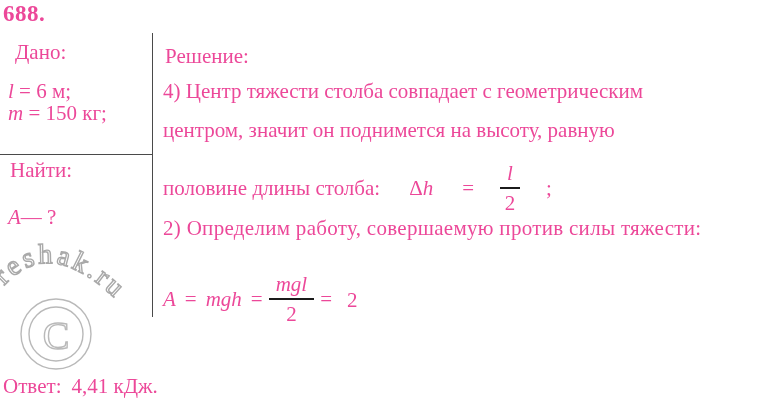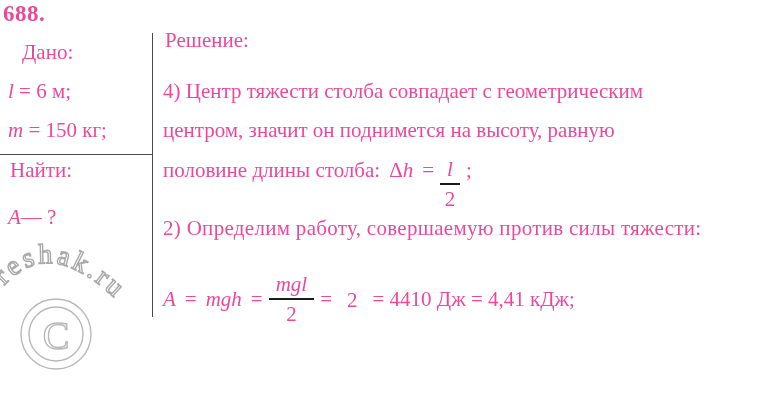--- a/index.html
+++ b/index.html
@@ -15,39 +15,39 @@
   .problem-number {
     position:absolute; left:3px; top:1px;
     font-size:23px; font-weight:bold; letter-spacing:0.5px;
   }
   .copyright {
     position:absolute; right:7px; top:2px;
     font-size:21px;
   }
   
   .left-col { position:absolute; left:8px; top:0; width:144px; font-size:21px; }
-  .given-label   { position:absolute; left:14px; top:40px; }
+  .given-label   { position:absolute; left:7px; top:40px; }
   .given-item-1  { position:absolute; left:0;   top:79px; }
-  .given-item-2  { position:absolute; left:0;   top:118px; }
+  .given-item-2  { position:absolute; left:0;   top:101px; }
   .find-label    { position:absolute; left:2px; top:158px; }
   .find-item     { position:absolute; left:0;   top:205px; }
   .h-divider {
     position:absolute; left:0; top:154px; width:153px; height:0;
     border-top:1.5px solid #4a4a4a;
   }
   .v-divider {
     position:absolute; left:152px; top:33px; width:0; height:284px;
     border-left:1.5px solid #4a4a4a;
   }
   
   .right-col { position:absolute; left:163px; top:0; width:612px; font-size:21px; }
-  .solution-label { position:absolute; left:2px; top:28px; }
+  .solution-label { position:absolute; left:2px; top:44px; }
   .sol-line-1 { position:absolute; left:0; top:79px; white-space:nowrap; }
   .sol-line-2 { position:absolute; left:0; top:118px; white-space:nowrap; }
-  .sol-line-3 { position:absolute; left:0; top:158px; height:60px; display:flex; align-items:flex-start; white-space:nowrap; }
+  .sol-line-3 { position:absolute; left:0; top:158px; height:60px; display:flex; align-items:center; white-space:nowrap;gap:20px; }
   .sol-line-4 { position:absolute; left:0; top:216px; white-space:nowrap; letter-spacing:0.3px; }
   .sol-formula { position:absolute; left:0; top:266px; height:66px; display:flex; align-items:center; white-space:nowrap; }
   .answer-line { position:absolute; left:3px; top:374px; font-size:21px; }
   .answer-value { margin-left:10px; }
   .var { font-style:italic; }
   .eq  { font-style:normal; }
   .frac {
     display:inline-flex; flex-direction:column; align-items:center;
     vertical-align:middle; line-height:1.05; margin:0 6px;
   }
@@ -100,30 +100,32 @@
       <span class="var">mgh</span>
       <span class="eq gap-l">=</span>
       <span class="frac">
         <span class="num var">mgl</span>
         <span class="den">2</span>
       </span>
       <span class="eq gap-r">=</span>
       <span class="frac">
         <span class="den">2</span>
       </span>
-      <span class="eq gap-l">= 4410 Дж = 4,41 кДж;</span>
     </div>
   </div>
 
   <svg class="watermark" width="195" height="162" viewBox="0 0 195 162" aria-hidden="true">
     <defs>
       <path id="wm-arc" d="M 8,50 Q 66,-16 160,110" fill="none"></path>
     </defs>
     <circle cx="60" cy="98" r="35" fill="none" stroke="#b9b9b9" stroke-width="1.4"></circle>
     <circle cx="60" cy="98" r="27" fill="none" stroke="#b9b9b9" stroke-width="1.4"></circle>
     <text x="60" y="99" text-anchor="middle" dominant-baseline="central" font-family="Liberation Serif, serif" font-size="40" fill="#ffffff" stroke="#b9b9b9" stroke-width="1.4">C</text>
     <text font-family="Liberation Serif, serif" font-size="28" letter-spacing="3" fill="#ffffff" stroke="#a9a9a9" stroke-width="1.4">
       <textPath href="#wm-arc">reshak.ru</textPath>
     </text>
   </svg>
 
+  <div class="answer-line">
+    <span>Ответ:</span><span class="answer-value">4,41 кДж.</span>
+  </div>
 
 </div>
 
 </body></html>

